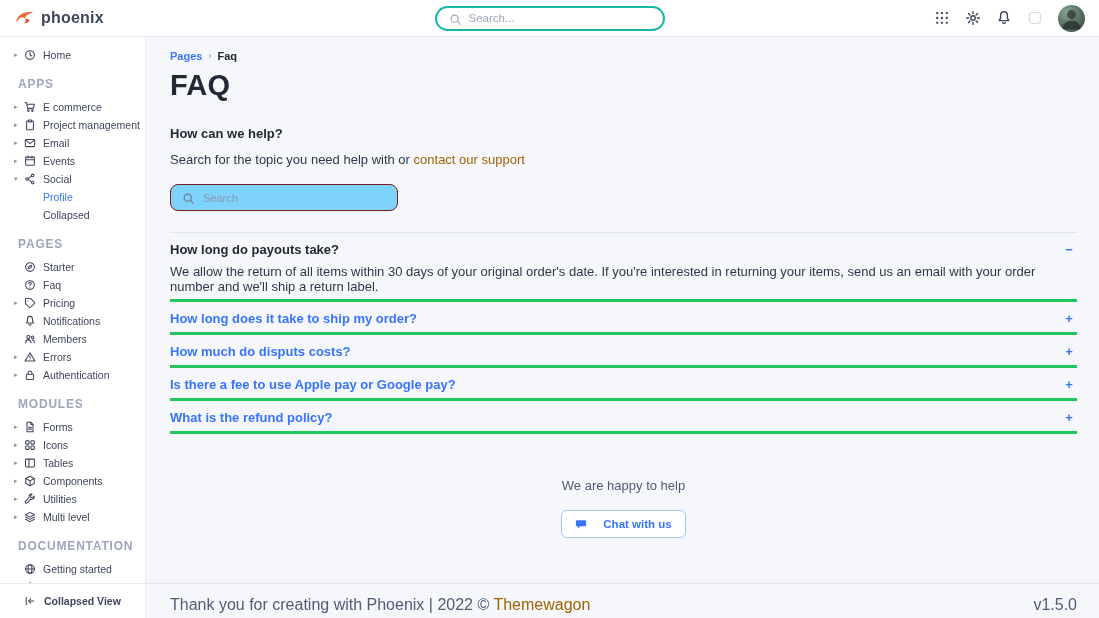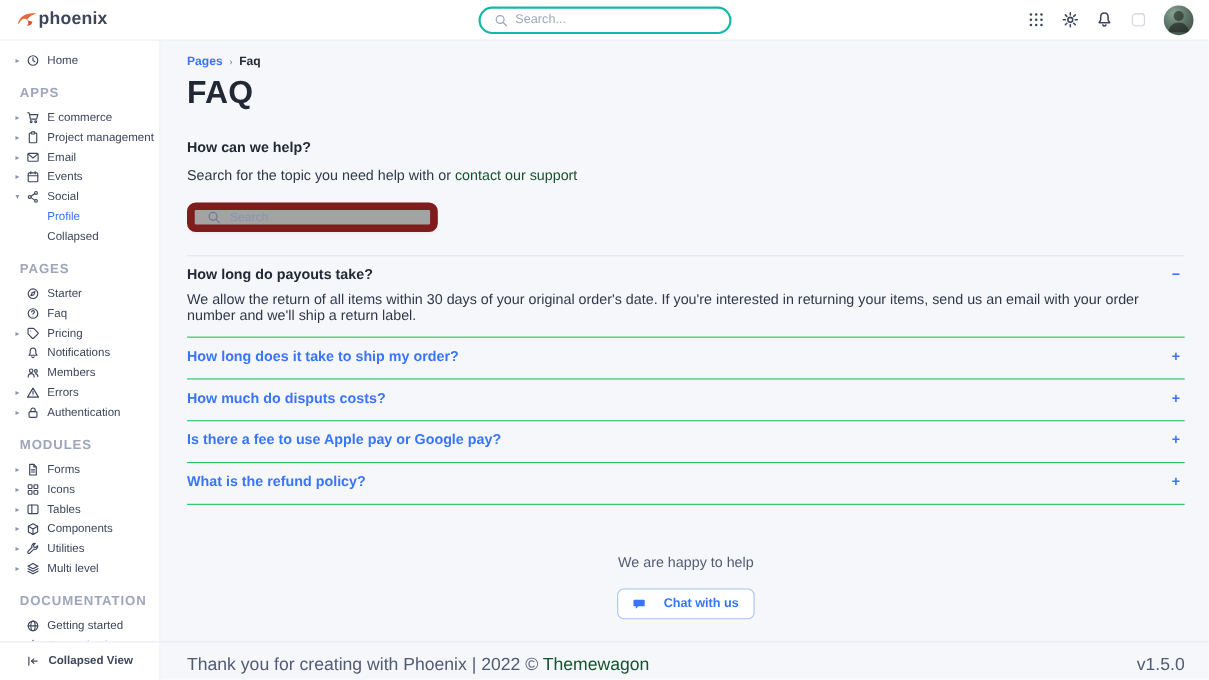--- a/index.html
+++ b/index.html
@@ -1,21 +1,21 @@
 <!DOCTYPE html>
 <html><head>
 <meta charset="utf-8">
 <style>
   * { box-sizing: border-box; margin: 0; padding: 0; }
   html,body { width:1099px; height:618px; overflow:hidden; }
   body { font-family:"Liberation Sans", sans-serif; background:#fff; color:#31374a; }
 
   
   .navbar { height:37px; display:flex; align-items:center; padding:0 14px; background:#fff; border-bottom:1px solid #e9ecf2; }
-  .brand { flex:1; display:flex; align-items:center; cursor:pointer; }
+  .brand { flex:1; display:flex; align-items:center; gap:6px; cursor:pointer; }
   .logo-icon { width:21px; height:21px; display:inline-block; }
   .logo-icon svg { width:100%; height:100%; }
   .brand-name { font-size:16px; font-weight:700; color:#3e465b; letter-spacing:.2px; }
   .nav-search { width:230px; height:25px; border:2px solid #14b8a6; border-radius:13px; display:flex; align-items:center; gap:7px; padding:0 12px; color:#9fa6bc; background:#fff; }
   .nav-search input { border:none; outline:none; background:transparent; width:100%; font-size:11.5px; color:#31374a; font-family:inherit; }
   .nav-search input::placeholder { color:#9fa6bc; }
   .icon16 { width:13px; height:13px; flex:0 0 13px; display:inline-block; }
   .icon16 svg { width:100%; height:100%; }
   .nav-right { flex:1; display:flex; justify-content:flex-end; align-items:center; gap:15px; }
   .nav-icon { width:16px; height:16px; color:#3e465b; cursor:pointer; display:inline-block; }
@@ -45,28 +45,28 @@
   
   .main { flex:1; min-width:0; display:flex; flex-direction:column; background:#f5f7fa; }
   .content { flex:1; padding:13px 22px 0 24px; overflow:hidden; }
   .breadcrumb { font-size:11px; display:flex; align-items:center; gap:6px; }
   .bc-link { color:#3874ff; font-weight:600; cursor:pointer; }
   .bc-sep { color:#6e7891; font-size:9px; }
   .bc-current { color:#222834; font-weight:700; }
   .page-title { font-size:29px; font-weight:800; color:#222834; margin:7px 0 24px; letter-spacing:.2px; }
   .help-heading { font-size:13px; font-weight:700; color:#222834; margin-bottom:11px; }
   .help-text { font-size:13px; color:#31374a; margin-bottom:17px; }
-  .link { color:#14532d; text-decoration:none; cursor:pointer; }
-  .faq-search { width:228px; height:27px; background:#a3a3a3; border:7px solid #7f1d1d; border-radius:8px; display:flex; align-items:center; gap:8px; padding:0 11px; color:#6e7891; box-shadow:0 1px 2px rgba(36,40,46,.04); }
+  .link { color:#a16207; text-decoration:none; cursor:pointer; }
+  .faq-search { width:228px; height:27px; background:#7dd3fc; border:1px solid #7f1d1d; border-radius:8px; display:flex; align-items:center; gap:8px; padding:0 11px; color:#6e7891; box-shadow:0 1px 2px rgba(36,40,46,.04); }
   .faq-search input { border:none; outline:none; background:transparent; width:100%; font-size:11px; color:#31374a; font-family:inherit; }
   .faq-search input::placeholder { color:#8a94ad; }
 
   
   .accordion { margin-top:21px; border-top:1px solid #e2e6ee; }
-  .acc-item { border-bottom:1px solid #22c55e; padding:9px 0 12px; }
+  .acc-item { border-bottom:3px solid #22c55e; padding:9px 0 5px; }
   .acc-head { display:flex; justify-content:space-between; align-items:flex-start; cursor:pointer; }
   .acc-q { font-size:13px; font-weight:700; color:#3874ff; }
   .acc-item.expanded .acc-q { color:#222834; }
   .acc-toggle { color:#3874ff; font-size:13px; font-weight:700; width:16px; text-align:center; line-height:16px; cursor:pointer; }
   .acc-answer { font-size:13px; color:#31374a; margin-top:6px; padding-right:14px; }
   .acc-answer:empty { display:none; }
 
   
   .cta { margin-top:44px; text-align:center; }
   .cta-title { font-size:21px; font-weight:800; color:#222834; margin-bottom:7px; }

